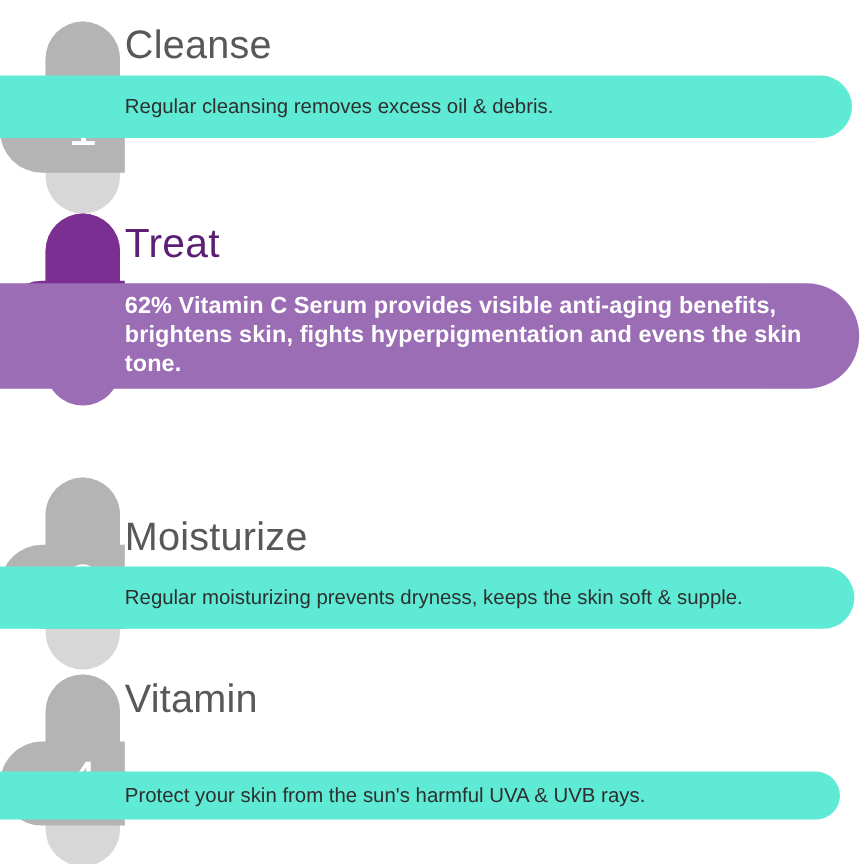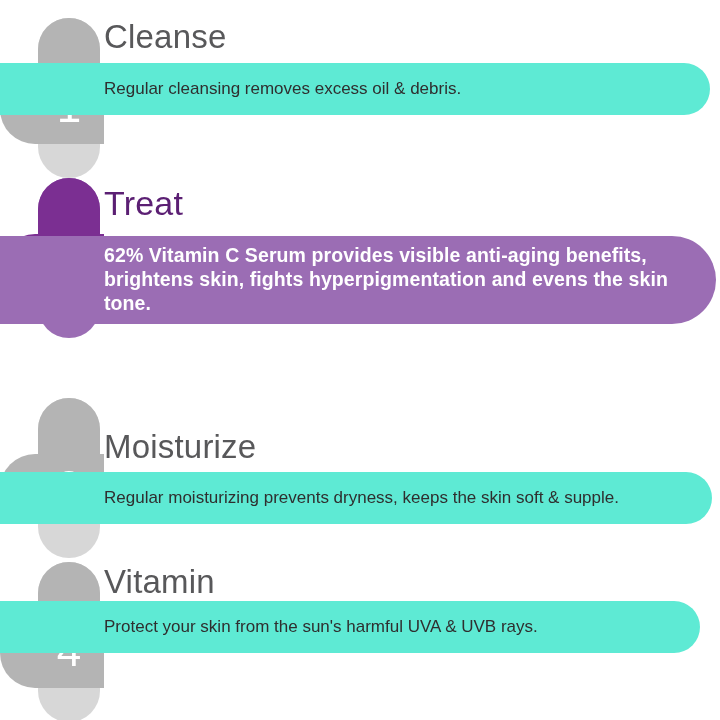--- a/index.html
+++ b/index.html
@@ -172,18 +172,18 @@
   </div>
 
   <div class="step" id="step-3">
     <div class="badge" style="top: 562px;">
       <div class="badge-stem-light"></div>
       <div class="badge-stem-dark"></div>
       <div class="badge-arm"></div>
       <div class="badge-num">4</div>
     </div>
     <div class="step-title" style="top: 563px;">Vitamin</div>
-    <div class="desc-bar" style="top: 601px; width: 700px; height: 52px; border-radius: 0px 26px 26px 0px;">
+    <div class="desc-bar" style="top: 643px; width: 700px; height: 40px; border-radius: 0px 26px 26px 0px;">
       <div class="desc-text">Protect your skin from the sun's harmful UVA &amp; UVB rays.</div>
     </div>
   </div>
 
 </div>
 
 </body></html>

